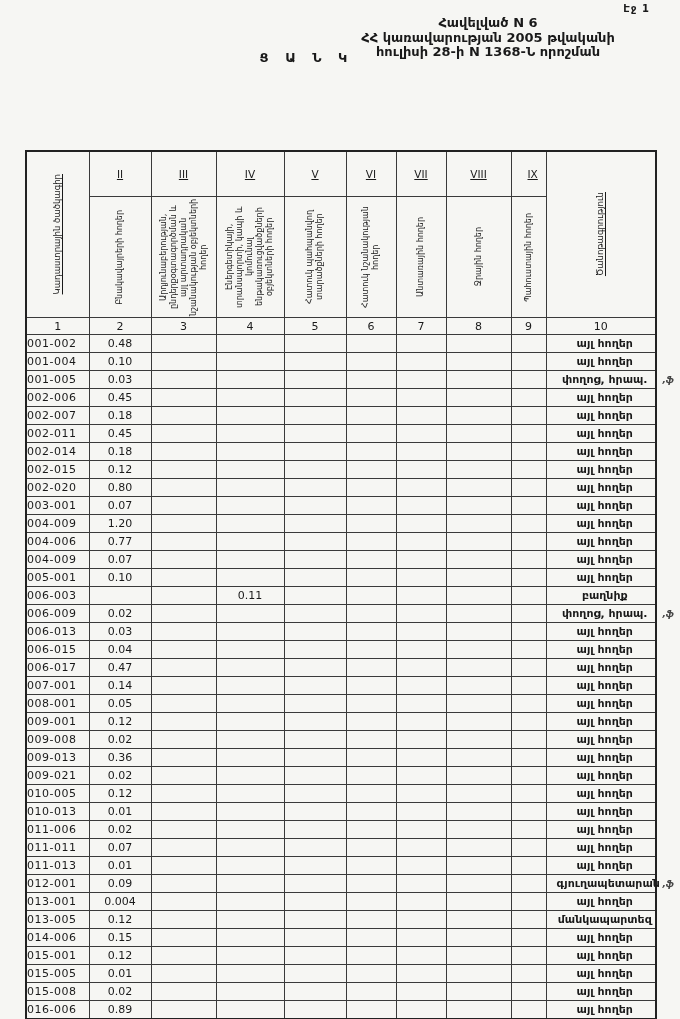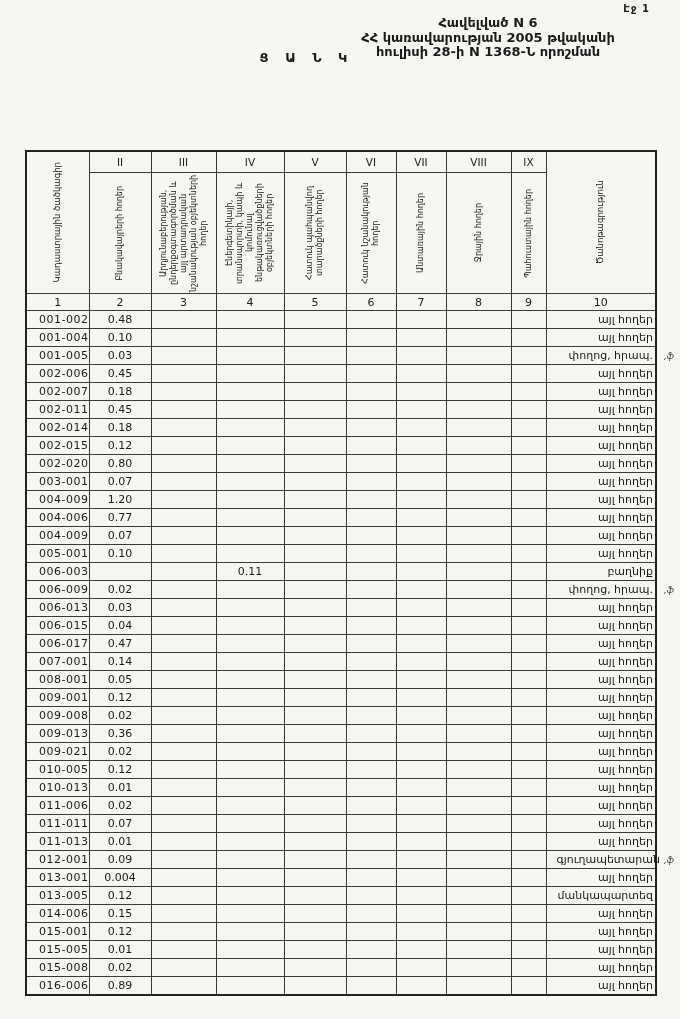--- a/index.html
+++ b/index.html
@@ -33,42 +33,42 @@
     border-collapse:collapse;table-layout:fixed;
     border:2px solid #222;
   }
   .land-table th,.land-table td{
     border:1px solid #3a3a3a;
     padding:0 2px;
     font-weight:normal;
     overflow:hidden;
     box-sizing:border-box;
   }
-  tr.r-roman th{height:19px;font-size:10.5px;text-align:center;padding:4px;}
+  tr.r-roman th{height:19px;font-size:10.5px;text-align:center;padding:16px;text-decoration:underline;}
   tr.r-vert th{height:121px;vertical-align:middle;}
   tr.r-num th{height:17px;font-size:11px;text-align:center;}
   .vt{
     writing-mode:vertical-rl;
     transform:rotate(180deg);
     font-size:8px;line-height:1.25;
     margin:0 auto;
     max-height:118px;
     text-align:center;
   }
   th.span2{vertical-align:middle;}
   th.span2 .vt{max-height:148px;font-size:8.5px;}
   .land-table tbody td{
     height:17.5px;line-height:17px;font-size:11px;
     white-space:nowrap;
   }
-  td.code{text-align:left;padding-left:12px;letter-spacing:0.5px;margin-left:32px;}
+  td.code{text-align:left;padding-left:0;letter-spacing:0.5px;margin-left:32px;}
   td.val{text-align:center;}
   td.remark{
-    text-align:right;font-size:10px;padding-left:10px;
-    position:relative;overflow:visible;
+    text-align:center;font-size:10px;padding-left:10px;
+    position:relative;overflow:visible;font-weight:bold;
   }
   .marginal{
     position:absolute;right:-19px;top:1px;
     font-size:9px;font-style:italic;color:#444;
   }
 </style>
 </head>
 <body>
 
 <div class="page">

